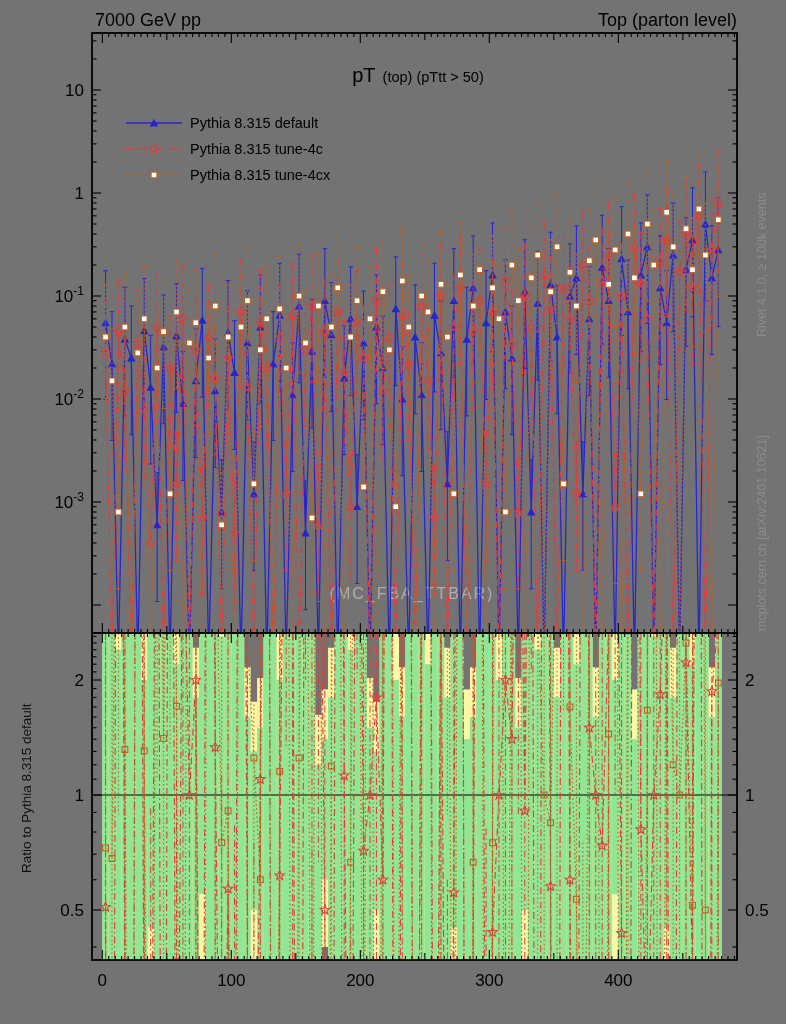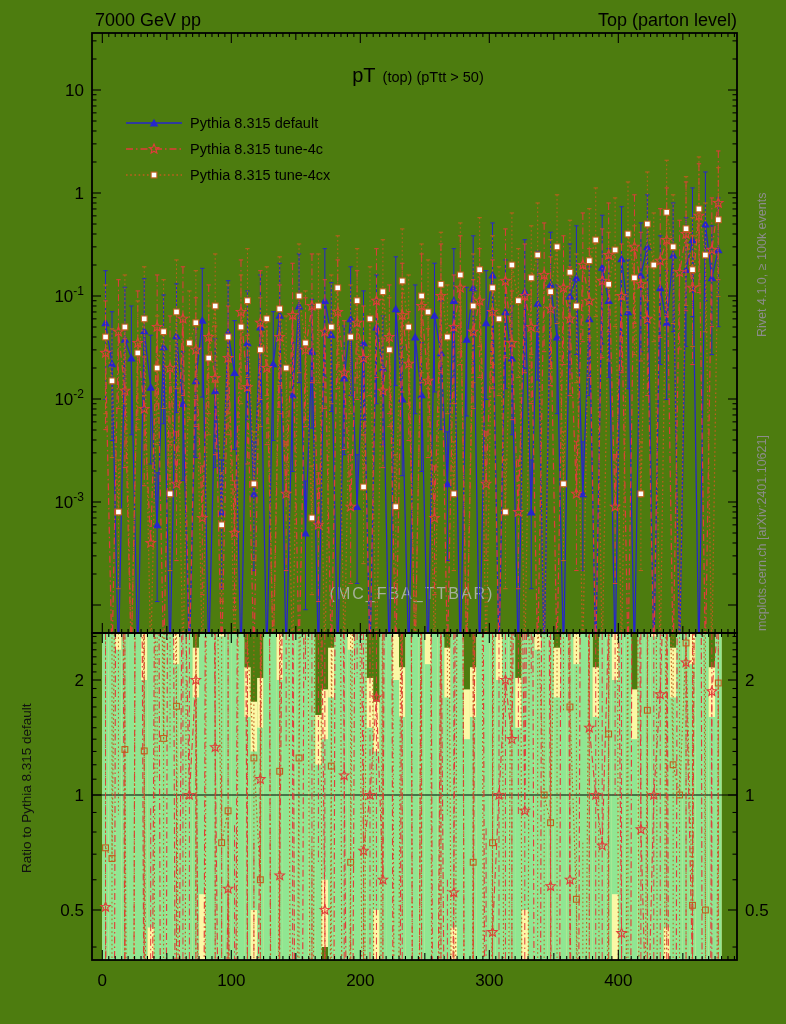--- a/index.html
+++ b/index.html
@@ -1,16 +1,16 @@
 <!DOCTYPE html>
 <html><head>
 <meta charset="utf-8">
 <style>
   html,body{margin:0;padding:0;background:#fff;}
-  #page{position:relative;width:786px;height:1024px;background:#4d7c0f;
+  #page{position:relative;width:786px;height:1024px;background:#737373;
         font-family:"Liberation Sans",sans-serif;}
   svg{display:block;}
   text{fill:#000;font-family:"Liberation Sans",sans-serif;}
   .hdr{font-size:18px;}
   .ticklab{font-size:17px;}
   .explab{font-size:12px;}
   .leg{font-size:14.5px;}
   .side{font-size:12.5px;fill:#8c8c8c;}
   .ratlab{font-size:13.5px;fill:#111;}
   .wm{font-size:16px;fill:#bdbdbd;letter-spacing:2px;opacity:0.8;}

